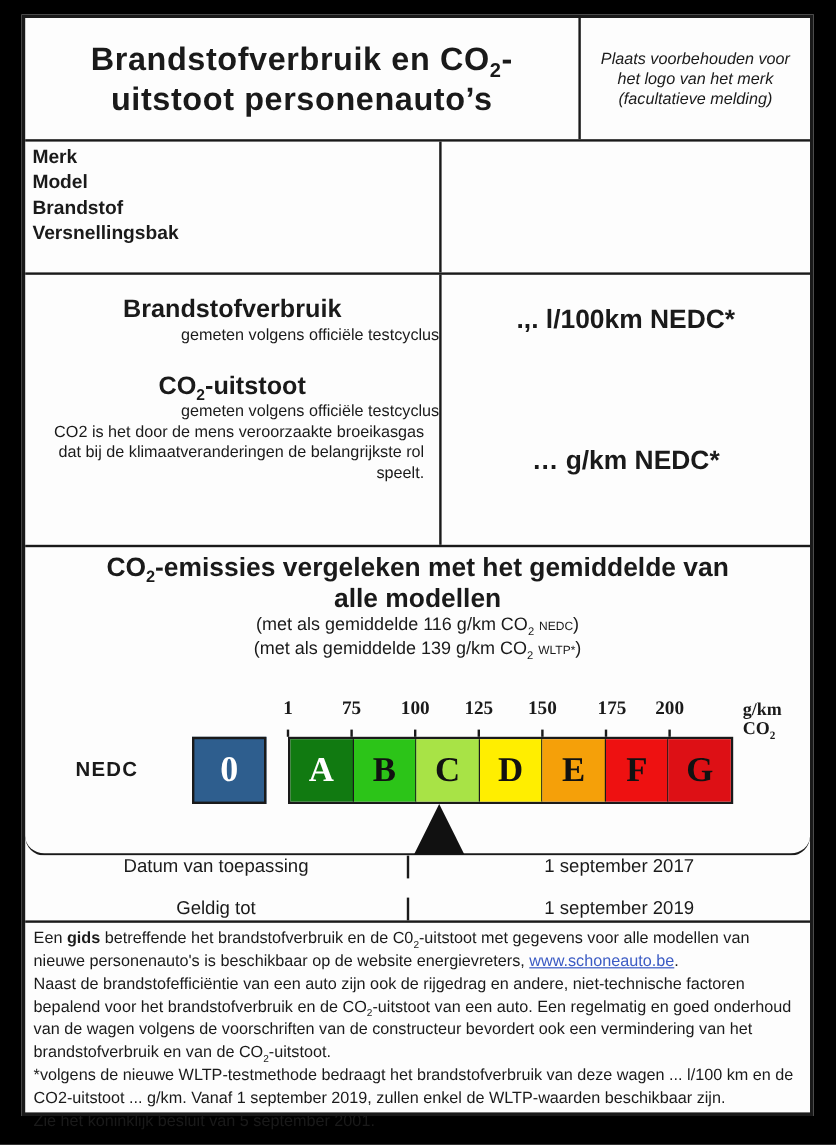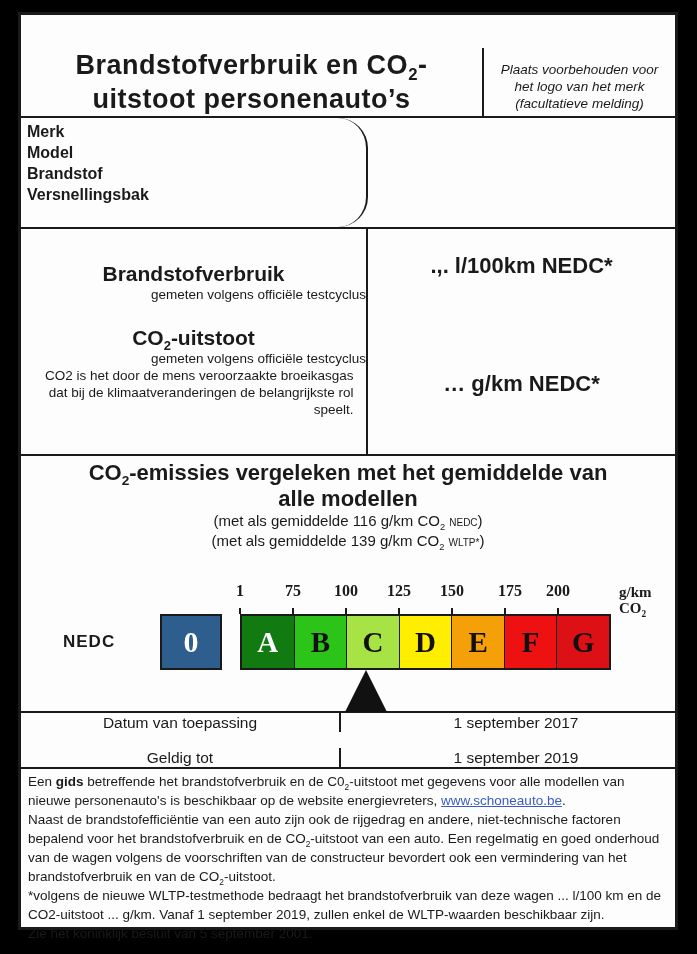--- a/index.html
+++ b/index.html
@@ -9,59 +9,59 @@
     font-family:"Liberation Sans", sans-serif; color:#1a1a1a;
   }
   * { box-sizing:border-box; }
 
   .label {
     position:absolute; left:18px; top:12px; width:660px; height:918px;
     background:#fdfdfd; border:3px solid #1a1a1a;
   }
 
   
-  .header-row { display:flex; height:103px; border-bottom:2px solid #1a1a1a;align-items:flex-end; }
+  .header-row { display:flex; height:103px; border-bottom:2px solid #1a1a1a; }
   .title-cell {
     width:463px; border-right:2px solid #1a1a1a;
     display:flex; flex-direction:column; justify-content:center;
     text-align:center; font-weight:bold; font-size:27px; line-height:34px;
     letter-spacing:0.5px;
   }
   .logo-cell {
     flex:1; font-style:italic; font-size:13.5px; line-height:17px;
     display:flex; align-items:center; justify-content:center;
     text-align:center; padding:4px 10px;
   }
   sub.s2 { font-size:0.62em; line-height:0; }
 
   
   .vehicle-row { display:flex; height:111px; border-bottom:2px solid #1a1a1a; }
   .vehicle-left {
     width:347px; border-right:2px solid #1a1a1a;
-    padding:3px 6px; font-weight:bold; font-size:16px; line-height:21px;border-radius:30px;
+    padding:3px 6px; font-weight:bold; font-size:16px; line-height:21px;
   }
   .vehicle-right { flex:1; }
 
   
   .consumption-row { display:flex; height:227px; border-bottom:2px solid #1a1a1a; }
   .consumption-left {
     width:347px; border-right:2px solid #1a1a1a;
-    text-align:center; padding-top:32px;
+    text-align:center; padding-top:16px;
   }
   .big-label { font-size:21px; font-weight:bold; line-height:25px; }
   .small-text { font-size:13.5px; line-height:17px;text-align:right; }
   .co2-block { margin-top:22px; }
   .co2-desc { width:320px; margin:0 auto; }
   .consumption-right { flex:1; position:relative; }
   .value { position:absolute; width:100%; text-align:center; font-weight:bold; font-size:22px; }
   .value-fuel { top:24px; }
   .value-co2  { top:142px; }
 
   
-  .comparison-section { height:257px; border-bottom:2px solid #1a1a1a; text-align:center; padding-top:4px; }
+  .comparison-section { height:257px; border-bottom:2px solid #1a1a1a; text-align:center; padding-top:4px;border-radius:16px; }
   .comp-title { font-size:22px; font-weight:bold; line-height:26px; }
   .avg-line { font-size:15px; line-height:18px; }
   .std-small { font-size:10px; }
   .scale-area { position:relative; height:160px; text-align:left; }
   .serif { font-family:"Liberation Serif", serif; font-weight:bold; }
   .nedc-row-label { position:absolute; left:42px; top:80px; font-weight:bold; font-size:17px; letter-spacing:1px; }
   .zero-box {
     position:absolute; left:139px; top:62px; width:62px; height:56px;
     border:2px solid #1a1a1a; display:flex; align-items:center; justify-content:center;
     font-size:30px;

